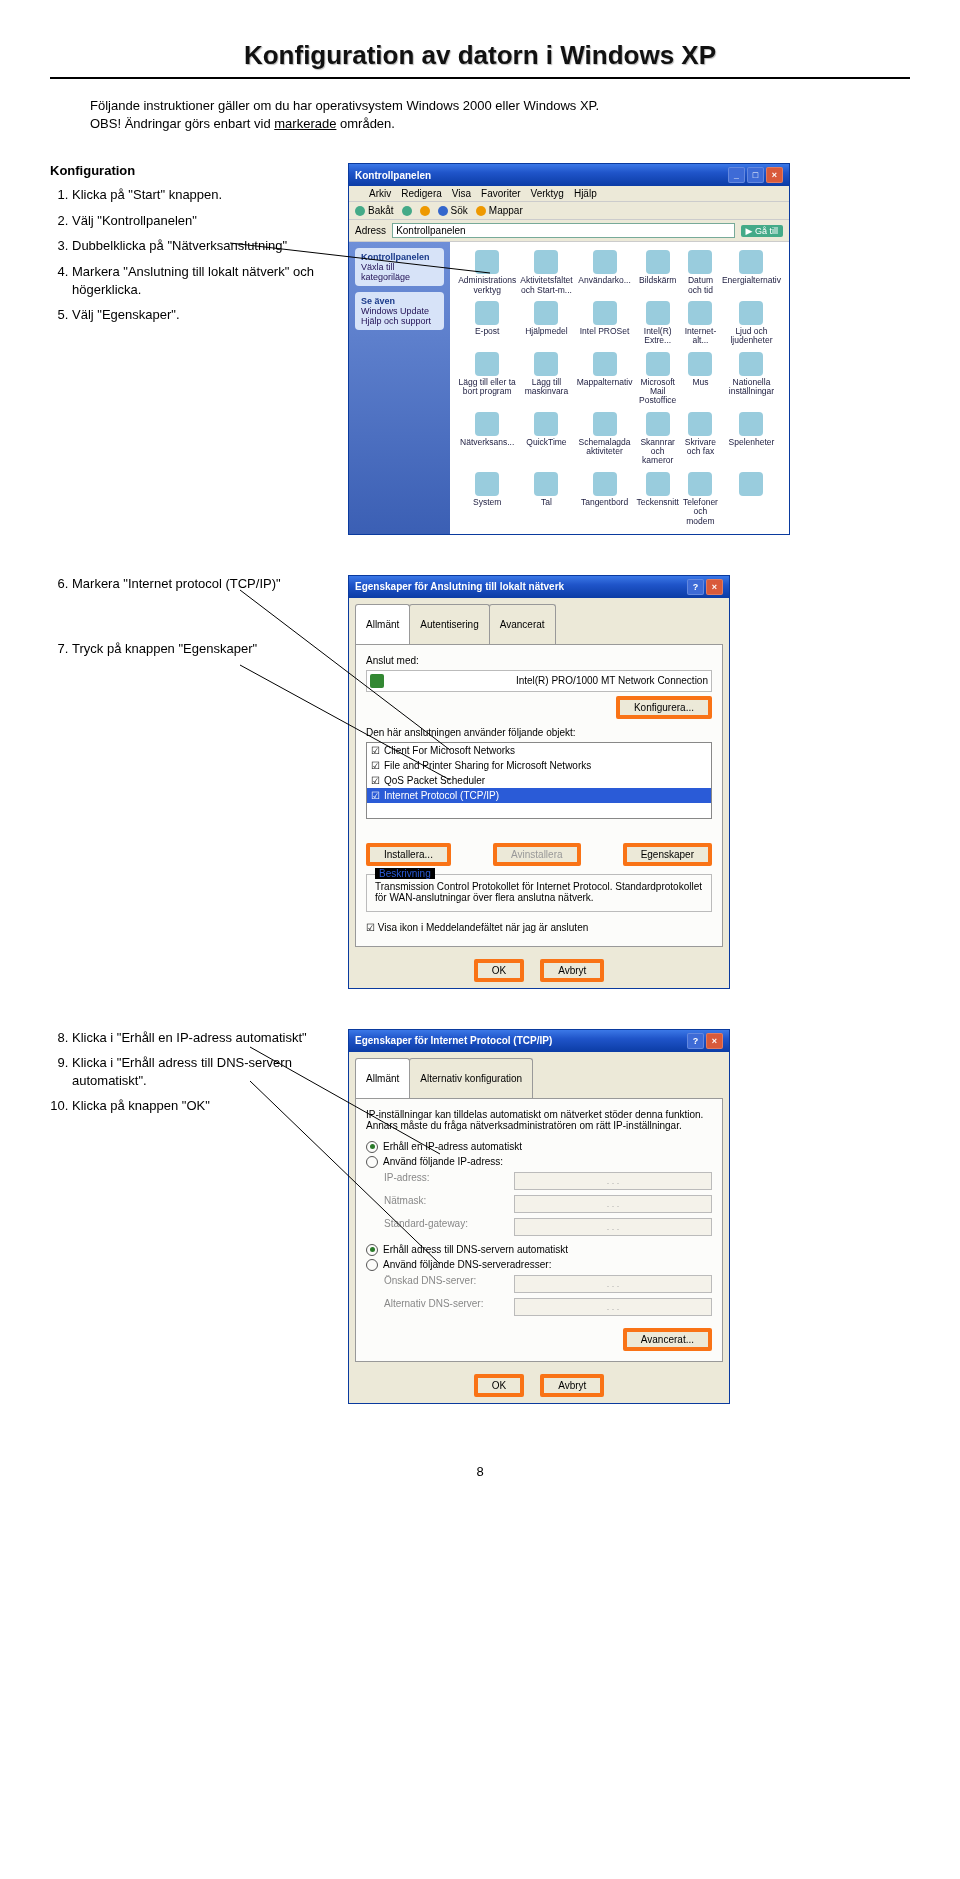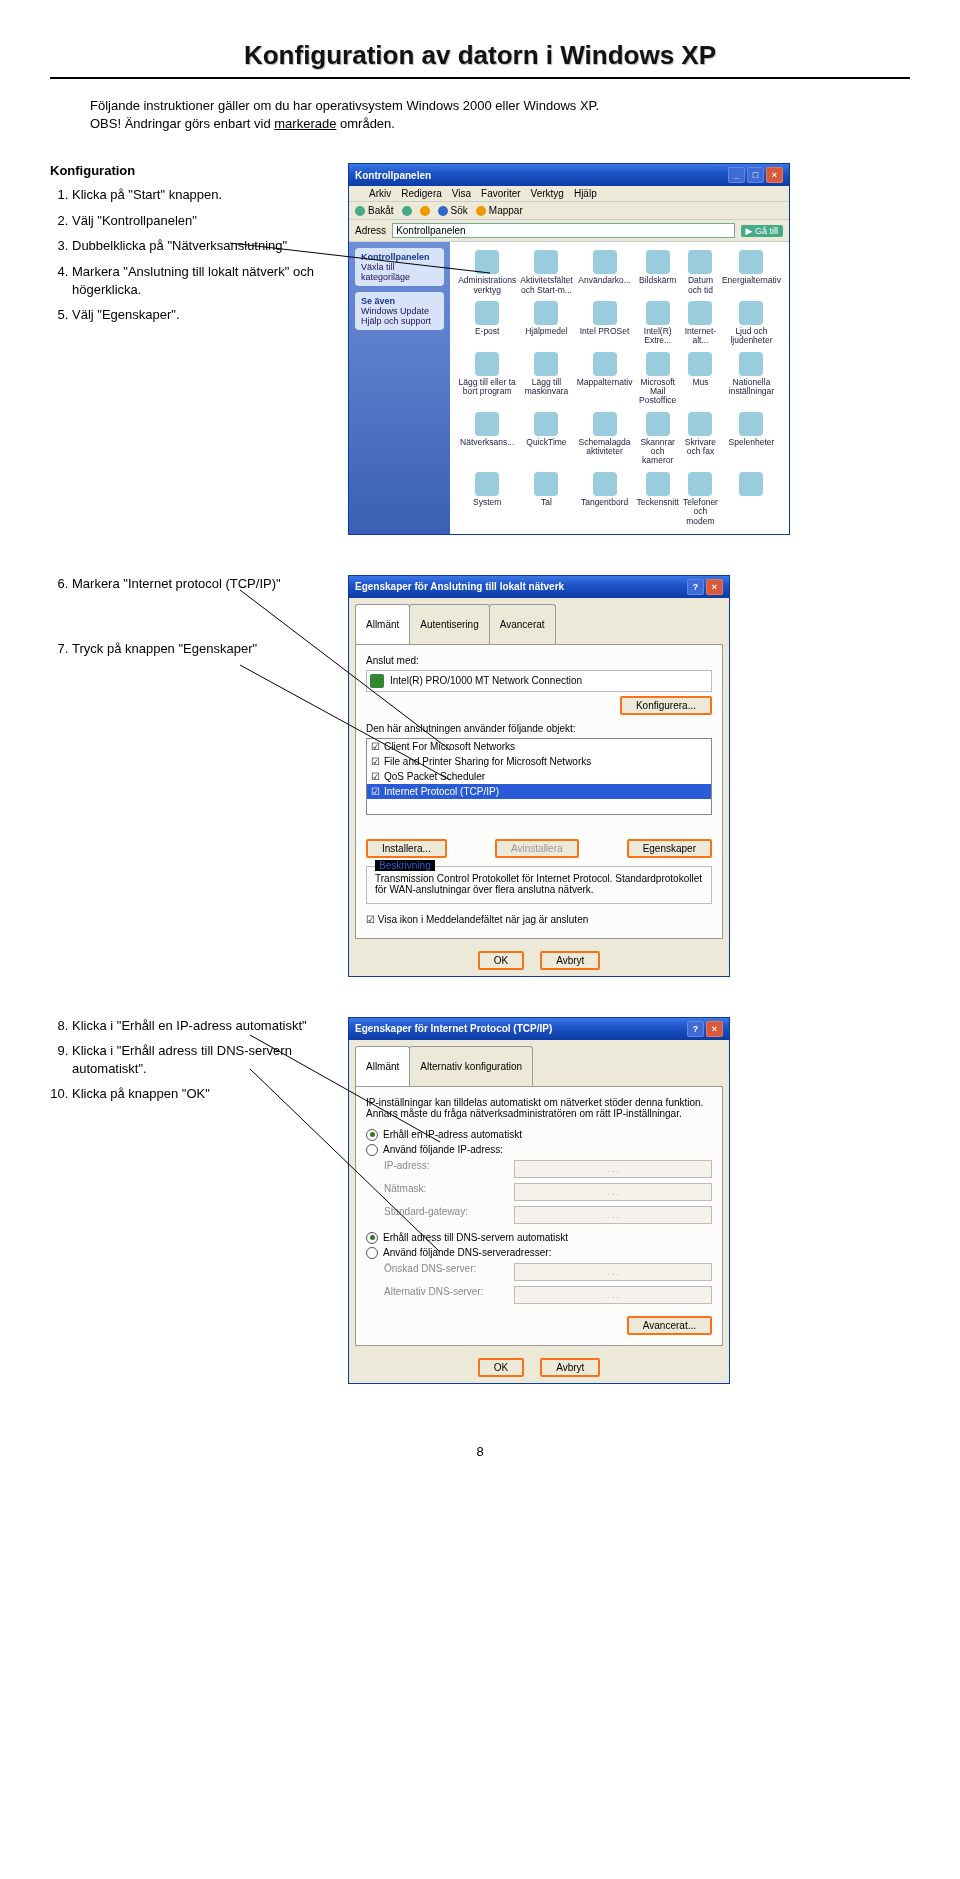--- a/index.html
+++ b/index.html
@@ -59,26 +59,26 @@
   .cpi { text-align:center; font-size:8.5px; line-height:1.1; color:#224; }
   .cpi .ic { width:24px; height:24px; margin:0 auto 2px; background:#9cd; border-radius:4px; }
 
   
   .dlg { border:1px solid #0a3a9e; background:#ece9d8; font-size:10px; width:380px; }
   .dlg .tabs { display:flex; padding:6px 6px 0 6px; gap:0; }
   .dlg .tab { padding:14px 10px; border:1px solid #999; border-bottom:none; background:#ece9d8; border-radius:3px 3px 0 0; margin-right:-1px;}
   .dlg .tab.active { background:#fff; position:relative; z-index:2;}
   .dlg .tabbody { margin:0 6px 6px 6px; border:1px solid #999; background:#fcfcfa; padding:10px;}
   .dlg label.row { display:block; margin:3px 0; }
-  .dlg .nic { display:flex; gap:6px; align-items:center; border:1px solid #bbb; padding:3px; background:#fff;}
+  .dlg .nic { display:flex; gap:6px; align-items:center; border:1px solid #bbb; padding:3px; background:#fff;justify-content:space-between;}
   .dlg .listbx { border:1px solid #888; background:#fff; height:75px; overflow:hidden; margin:4px 0;}
   .dlg .listbx .li { padding:2px 4px; display:flex; gap:4px; align-items:center;}
   .dlg .listbx .li.sel { background:#2a5bd7; color:#fff;}
   .dlg .btnrow { display:flex; gap:6px; justify-content:space-between; margin-top:24px;}
-  .dlg button, .xp-btn { font-size:10px; padding:2px 14px; background:#ece9d8; border:2px solid #f97316; border-radius:2px;}
+  .dlg button, .xp-btn { font-size:10px; padding:2px 14px; background:#ece9d8; border:4px solid #f97316; border-radius:2px;}
   .dlg .group { border:1px solid #bbb; padding:6px 8px 8px; margin-top:8px; position:relative;}
   .dlg .group .gl { position:absolute; top:-7px; left:8px; background:#000000; padding:0 4px; color:#2a5bd7;}
   .dlg .footer { display:flex; justify-content:center; gap:16px; padding:6px;}
   .chk::before{content:"☑ ";}
   .nicic{width:14px;height:14px;background:#383;display:inline-block;border-radius:2px;}
 
   
   .formgrid { display:grid; grid-template-columns: 120px 1fr; gap:5px 10px; margin:4px 0 8px 18px;}
   .formgrid .lab { color:#888; }
   .ipbox { border:1px solid #bbb; background:#f4f2ea; height:16px; display:flex; align-items:center; justify-content:space-around; color:#aaa; font-size:9px;}

